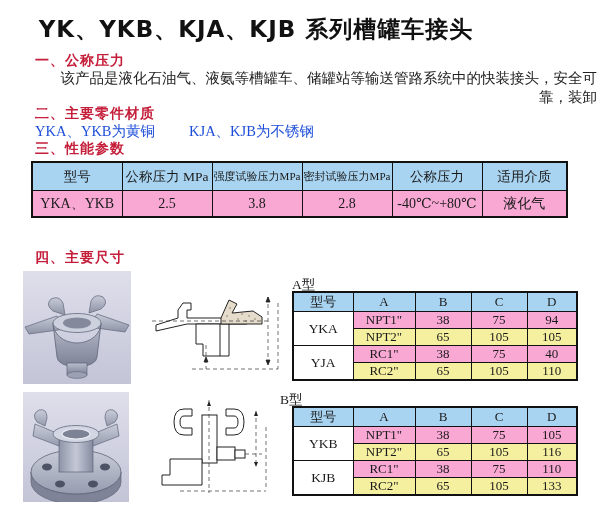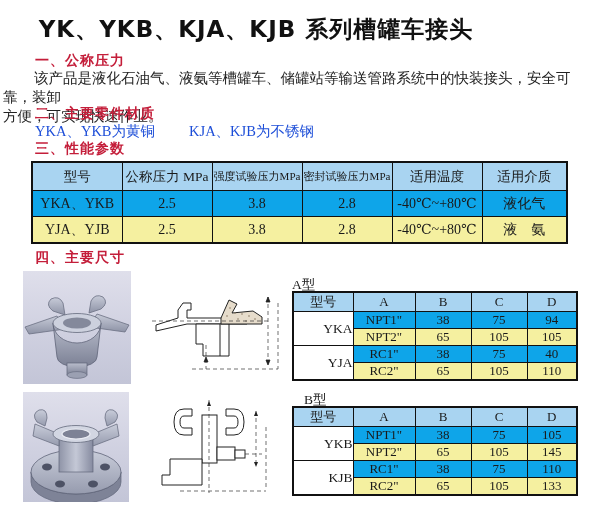--- a/index.html
+++ b/index.html
@@ -10,57 +10,56 @@
   .abs{position:absolute;}
   .title{
     top:14px;left:0;width:512px;text-align:center;
     font-family:"DejaVu Sans","Liberation Sans",sans-serif;
     font-size:23px;font-weight:bold;letter-spacing:1px;color:#111;
   }
   .sec-heading{
     font-family:"DejaVu Sans","Liberation Sans",sans-serif;
     font-size:14px;font-weight:bold;color:#c41e3a;letter-spacing:1px;
   }
-  .para{left:3px;top:69px;width:594px;font-size:14.5px;line-height:19px;color:#222;}
+  .para{left:3px;top:69px;width:594px;font-size:14.5px;line-height:19px;color:#222;text-align:right;}
   .para .l1{text-indent:31px;}
   .materials-line{left:35px;top:122px;font-size:14.5px;color:#1d4ed8;}
   .materials-line span{margin-right:34px;}
   .materials-line span:last-child{margin-right:0;}
 
-  table{border-collapse:collapse;table-layout:fixed;background:#0ea5e9;}
+  table{border-collapse:collapse;table-layout:fixed;background:#f9a8d4;}
   th,td{border:1px solid #111;text-align:center;vertical-align:middle;
         padding:0;font-weight:normal;overflow:hidden;white-space:nowrap;}
   .ptable{left:31px;top:161px;width:537px;border:2px solid #111;}
   .ptable th{background:#a9d4f1;height:27px;font-size:13.5px;}
   .ptable th.small-hdr{font-size:11px;}
   .ptable td{height:25px;font-size:14px;}
   .yellow-row td{background:#f5f0a0;}
 
   .dim-label{font-size:13.5px;color:#222;}
   .dim-table{width:286px;border:2px solid #111;}
   .dim-table th{background:#a9d4f1;height:17px;font-size:13px;}
   .dim-table td{height:16px;font-size:13px;}
   td.y{background:#f5f0a0;}
-  td.model-cell{background:#ffffff;font-size:13.5px;text-align:right;}
+  td.model-cell{background:#ffffff;font-size:13.5px;}
 
   .photo{
     background:linear-gradient(180deg,#dfdfeb 0%,#cfd0e0 55%,#c3c5d7 100%);
   }
   .drawing{background:#ffffff;}
   svg{display:block;}
 </style>
 </head>
 <body>
 
 <div class="abs title">YK、YKB、KJA、KJB 系列槽罐车接头</div>
 
 <div class="abs sec-heading" style="left:35px;top:52px;">一、公称压力</div>
 <div class="abs para">
   <div class="l1">该产品是液化石油气、液氨等槽罐车、储罐站等输送管路系统中的快装接头，安全可靠，装卸</div>
-  <div>方便，可实现快速作业。</div>
 </div>
 
 <div class="abs sec-heading" style="left:35px;top:105px;">二、主要零件材质</div>
 <div class="abs materials-line">
   <span>YKA、YKB为黄铜</span><span>KJA、KJB为不锈钢</span>
 </div>
 
 <div class="abs sec-heading" style="left:35px;top:140px;">三、性能参数</div>
 
 <table class="abs ptable">
@@ -71,40 +70,32 @@
       <col style="width:90px">
       <col style="width:90px">
       <col>
     </colgroup>
   <thead>
     <tr>
       <th>型号</th>
       <th>公称压力 MPa</th>
       <th class="small-hdr">强度试验压力MPa</th>
       <th class="small-hdr">密封试验压力MPa</th>
-      <th>适用温度</th>
+      <th>公称压力</th>
       <th>适用介质</th>
     </tr>
   </thead>
   <tbody>
     <tr>
       <td>YKA、YKB</td>
       <td>2.5</td>
       <td>3.8</td>
       <td>2.8</td>
       <td>-40℃~+80℃</td>
       <td>液化气</td>
-    </tr>
-    <tr class="yellow-row">
-      <td>YJA、YJB</td>
-      <td>2.5</td>
-      <td>3.8</td>
-      <td>2.8</td>
-      <td>-40℃~+80℃</td>
-      <td>液　氨</td>
     </tr>
   </tbody>
 </table>
 
 <div class="abs sec-heading" style="left:35px;top:249px;">四、主要尺寸</div>
 
 <div class="abs photo" style="left:23px;top:271px;width:108px;height:113px;">
   <svg width="108" height="113" viewBox="0 0 108 113">
     <defs>
       <linearGradient id="gArm" x1="0" y1="0" x2="0" y2="1">
@@ -257,21 +248,21 @@
       <line x1="95" y1="57" x2="112" y2="57"></line>
     </g>
     <g fill="#222">
       <polygon points="59,4 57,9 61,9"></polygon>
       <polygon points="106,14 104,19 108,19"></polygon>
       <polygon points="106,70 104,65 108,65"></polygon>
     </g>
   </svg>
 </div>
 
-<div class="abs dim-label" style="left:304px;top:391px;text-align:center;">B型</div>
+<div class="abs dim-label" style="left:280px;top:391px;text-align:center;">B型</div>
 <table class="abs dim-table" style="left:292px;top:406px;">
   <colgroup>
       <col style="width:60px">
       <col style="width:62px">
       <col style="width:56px">
       <col style="width:56px">
       <col>
     </colgroup>
   <thead>
     <tr>
@@ -287,21 +278,21 @@
       <td rowspan="2" class="model-cell">YKB</td>
       <td>NPT1"</td>
       <td>38</td>
       <td>75</td>
       <td>105</td>
     </tr>
     <tr>
       <td class="y">NPT2"</td>
       <td class="y">65</td>
       <td class="y">105</td>
-      <td class="y">145</td>
+      <td class="y">116</td>
     </tr>
     <tr>
       <td rowspan="2" class="model-cell">KJB</td>
       <td>RC1"</td>
       <td>38</td>
       <td>75</td>
       <td>110</td>
     </tr>
     <tr>
       <td class="y">RC2"</td>

